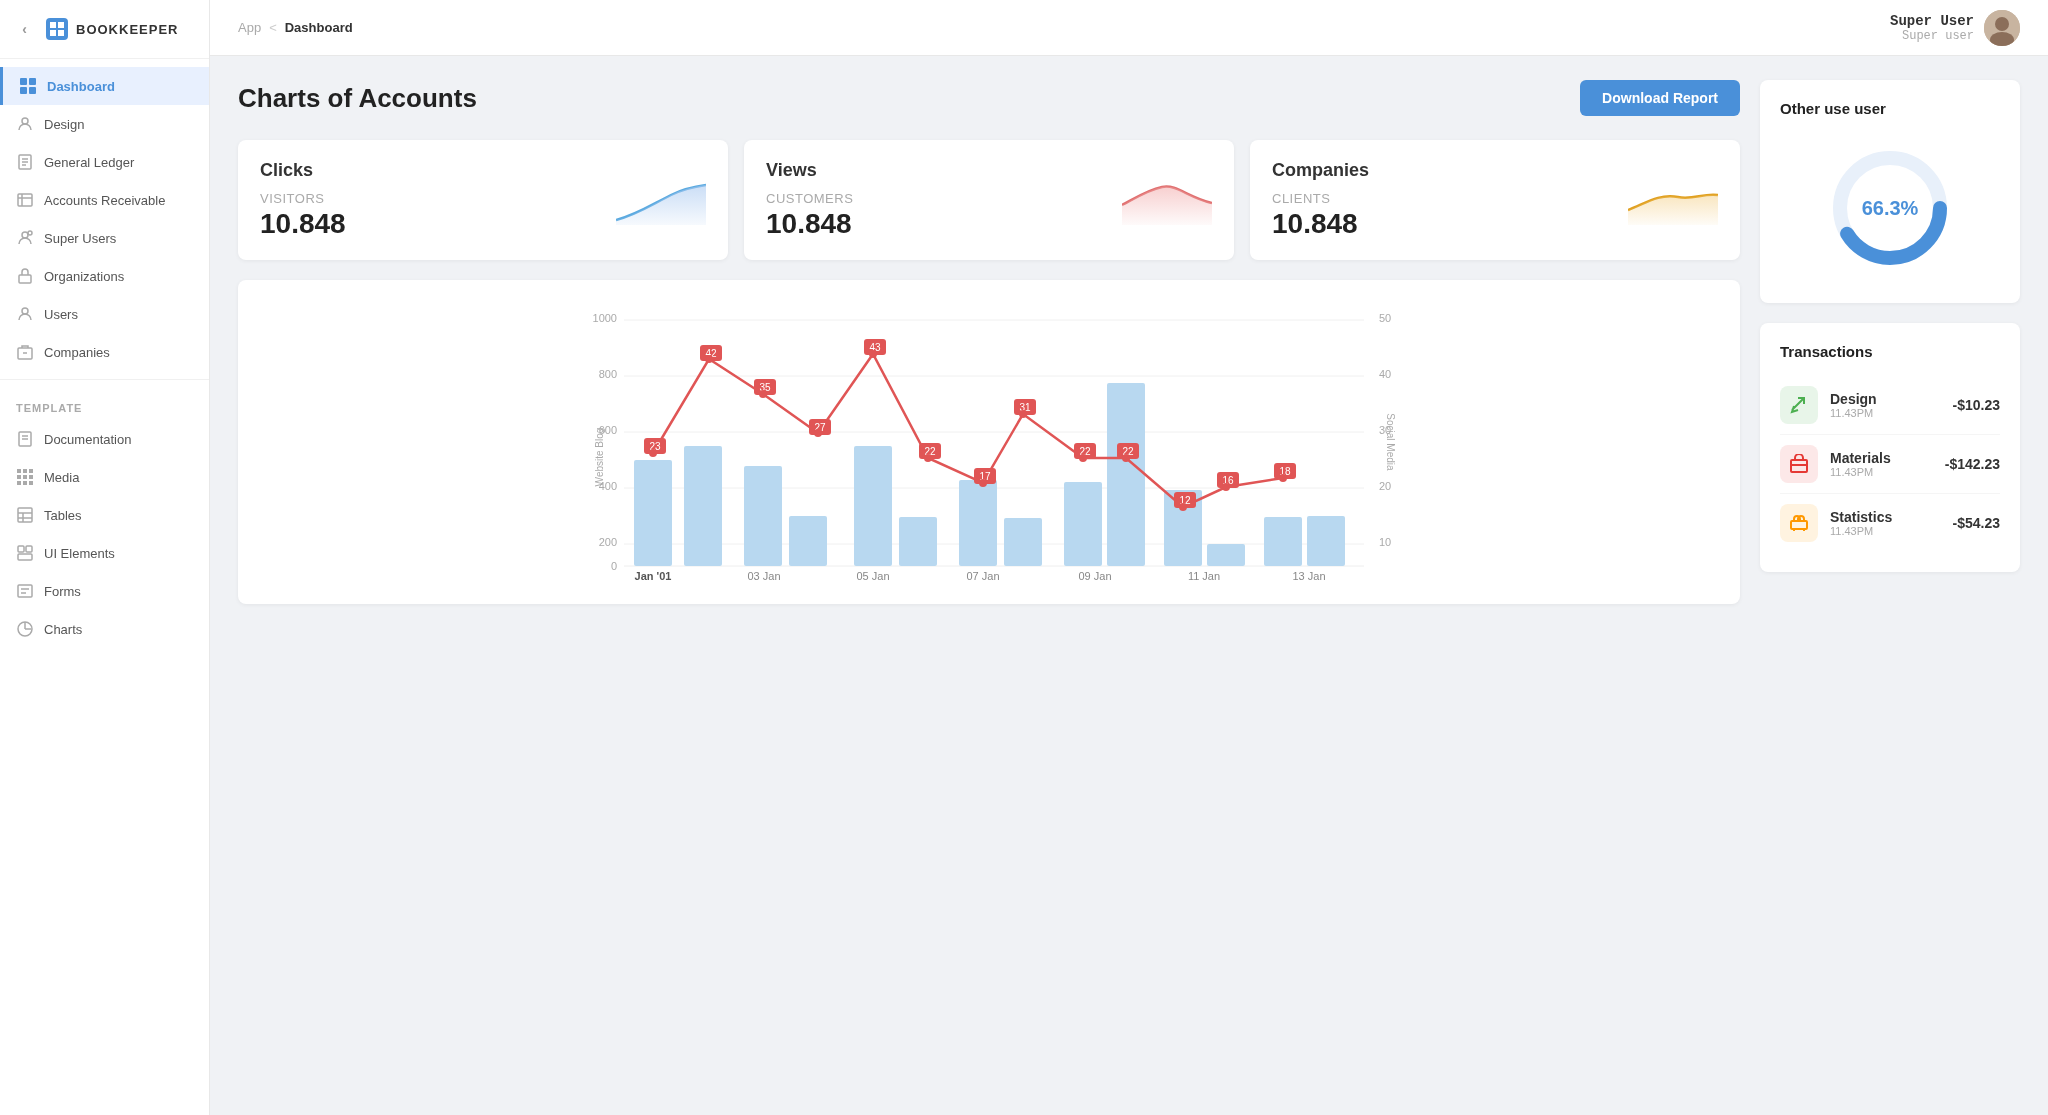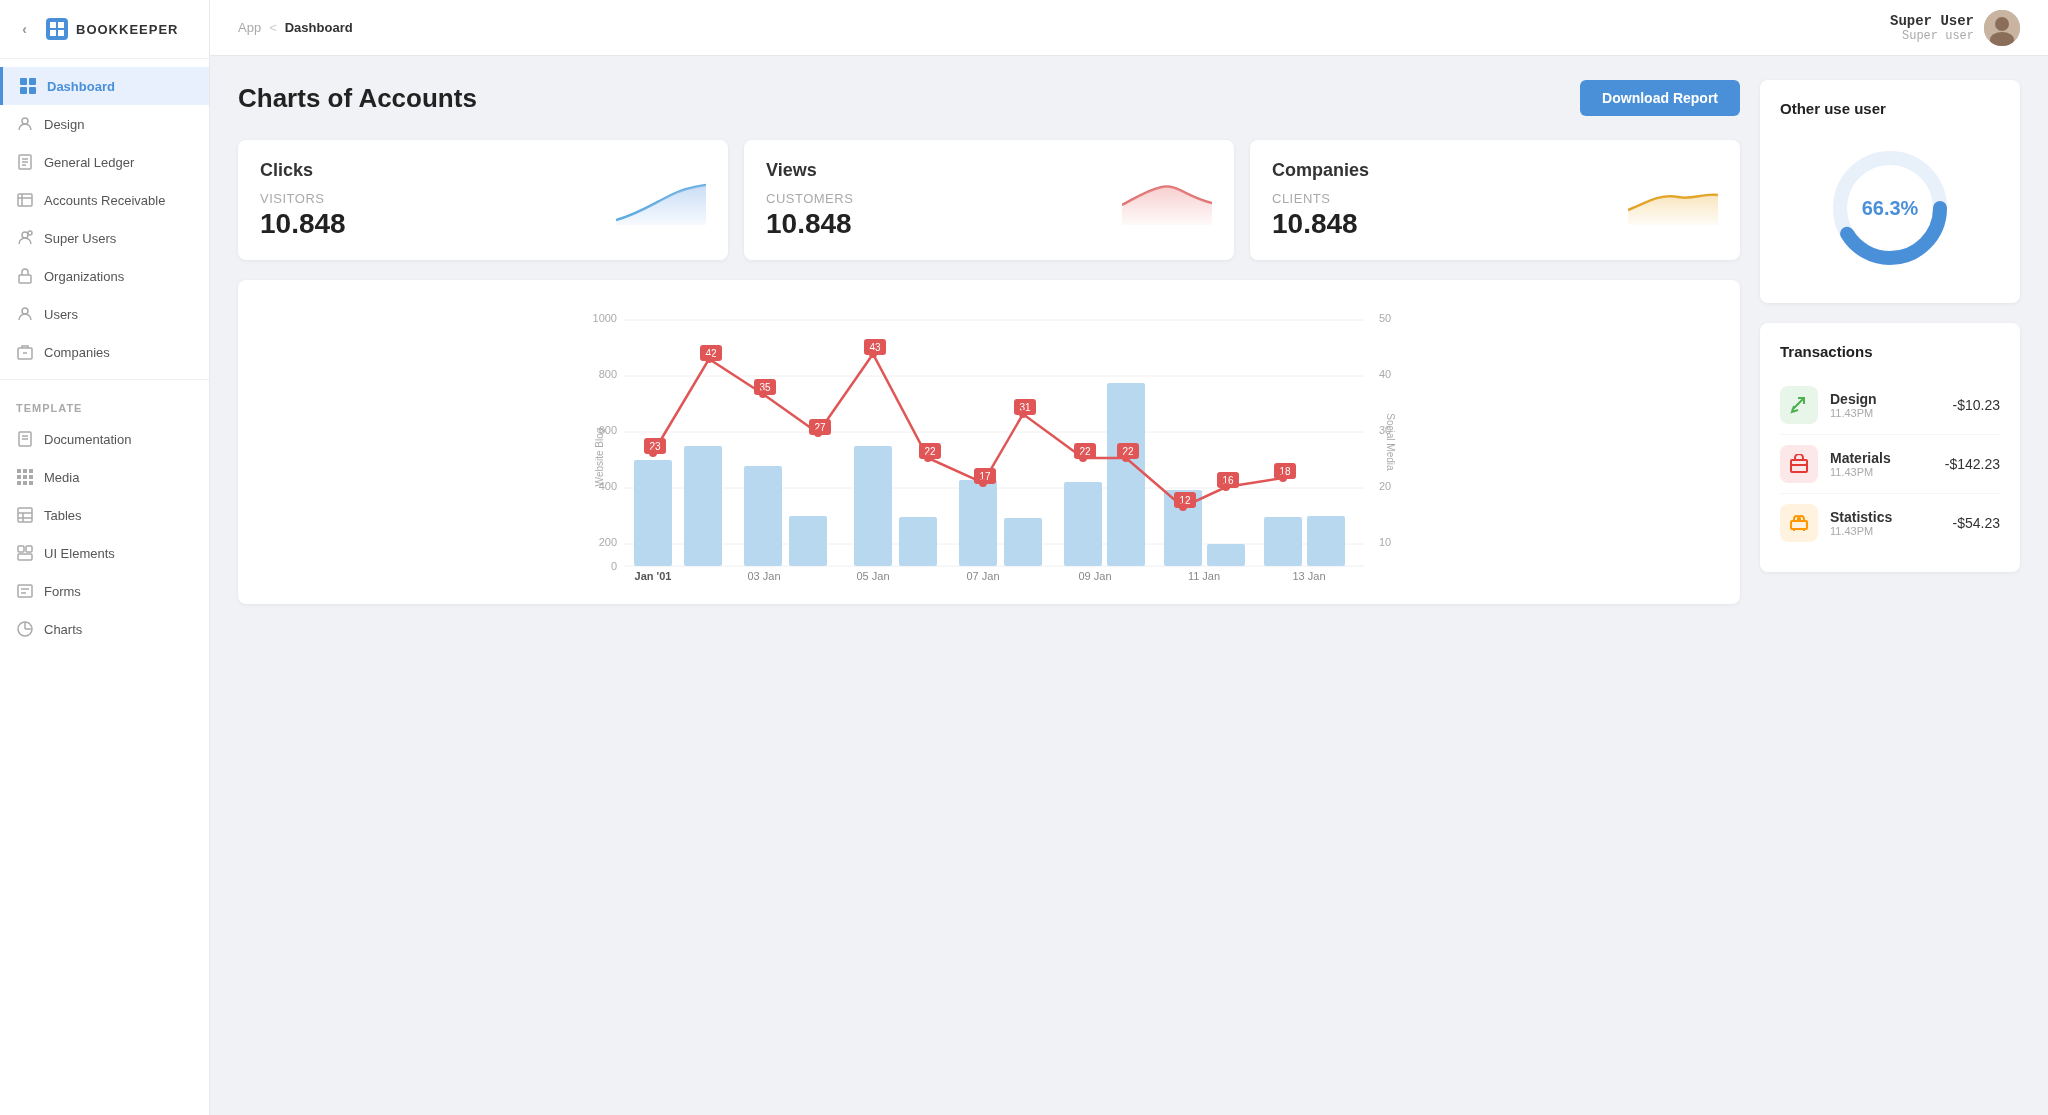--- a/index.html
+++ b/index.html
@@ -111,21 +111,21 @@
       font-size: 20px; font-weight: 700; color: #4a90d9; text-align: center;
     }
 
     
     .transaction-item { display: flex; align-items: center; gap: 12px; padding: 10px 0; border-bottom: 1px solid #f5f5f5; }
     .transaction-item:last-child { border-bottom: none; }
     .tx-icon { width: 38px; height: 38px; border-radius: 8px; display: flex; align-items: center; justify-content: center; font-size: 18px; flex-shrink: 0; }
     .tx-info { flex: 1; }
     .tx-name { font-size: 14px; font-weight: 600; color: #333; }
     .tx-time { font-size: 11px; color: #aaa; }
-    .tx-amount { font-size: 14px; font-weight: 400; color: #333; text-align: center; }
+    .tx-amount { font-size: 14px; font-weight: 700; color: #333; text-align: center; }
 
     
     svg text { font-family: -apple-system, BlinkMacSystemFont, 'Segoe UI', sans-serif; }
   </style>
 </head>
 <body>
 
 <div id="sidebar">
   <div class="sidebar-logo">
     <span class="chevron-left">‹</span>

